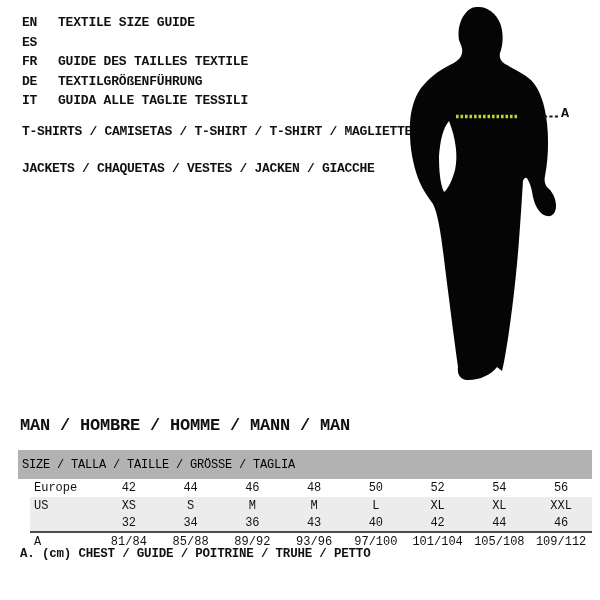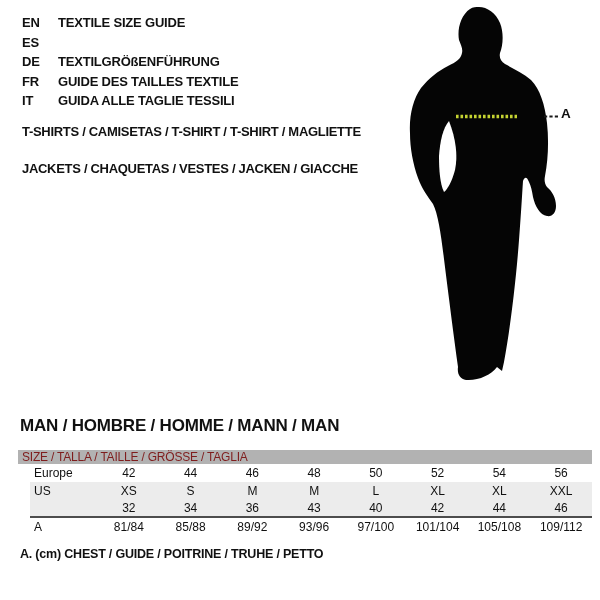--- a/index.html
+++ b/index.html
@@ -1,35 +1,35 @@
 <!DOCTYPE html>
 <html><head>
 <meta charset="utf-8">
 <style>
   html,body{margin:0;padding:0;background:#fff;}
   #canvas{
     position:relative;width:600px;height:600px;background:#ffffff;overflow:hidden;
-    font-family:Liberation Sans, sans-serif;color:#111;
+    font-family:Liberation Mono, monospace;color:#111;
   }
   
   .lang-block{position:absolute;left:22px;top:13px;}
   .lang-row{display:flex;height:19.5px;align-items:center;}
   .lang-code{width:36px;font-size:13px;font-weight:700;letter-spacing:-0.2px;}
   .lang-label{font-size:13px;font-weight:700;letter-spacing:-0.2px;white-space:nowrap;}
   
   .cat-block{position:absolute;left:22px;top:104px;}
   .cat-line{font-size:13px;font-weight:700;letter-spacing:-0.3px;line-height:18px;white-space:nowrap;margin-top:19px;}
   
   .fig-svg{position:absolute;left:0;top:0;}
   .measure-label{position:absolute;left:561px;top:106px;font-size:13.5px;font-weight:700;}
   
   .section-title{position:absolute;left:20px;top:416px;font-size:17px;font-weight:700;letter-spacing:-0.2px;white-space:nowrap;}
   
   .size-table{position:absolute;left:18px;top:450px;width:574px;font-size:12px;}
-  .thead{background:#b2b2b2;height:14px;display:flex;align-items:center;padding-left:4px;color:#7f1d1d;letter-spacing:-0.2px;}
+  .thead{background:#b2b2b2;height:29px;display:flex;align-items:center;padding-left:4px;color:#000000;letter-spacing:-0.2px;}
   .trow{display:flex;align-items:center;margin-left:12px;}
   .trow.h18{height:18px;}
   .trow.h17{height:17px;justify-content:space-between;}
   .trow.stripe{background:#ececec;}
   .trow.divided{border-top:2px solid #4d4d4d;height:18px;}
   .tlabel{width:64px;padding-left:4px;text-align:left;}
   .tcell{flex:1;text-align:center;}
   
   .footnote{position:absolute;left:20px;top:547px;font-size:12.5px;font-weight:700;letter-spacing:-0.2px;white-space:nowrap;}
 </style>
@@ -40,26 +40,26 @@
 
   <div class="lang-block">
     <div class="lang-row">
       <span class="lang-code">EN</span>
       <span class="lang-label">TEXTILE SIZE GUIDE</span>
     </div>
     <div class="lang-row">
       <span class="lang-code">ES</span>
     </div>
     <div class="lang-row">
+      <span class="lang-code">FR</span>
+      <span class="lang-label">GUIDE DES TAILLES TEXTILE</span>
+    </div>
+    <div class="lang-row">
       <span class="lang-code">DE</span>
       <span class="lang-label">TEXTILGRÖßENFÜHRUNG</span>
-    </div>
-    <div class="lang-row">
-      <span class="lang-code">FR</span>
-      <span class="lang-label">GUIDE DES TAILLES TEXTILE</span>
     </div>
     <div class="lang-row">
       <span class="lang-code">IT</span>
       <span class="lang-label">GUIDA ALLE TAGLIE TESSILI</span>
     </div>
   </div>
 
   <div class="cat-block">
     <div class="cat-line">T-SHIRTS / CAMISETAS / T-SHIRT / T-SHIRT / MAGLIETTE</div>
     <div class="cat-line">JACKETS / CHAQUETAS / VESTES / JACKEN / GIACCHE</div>

